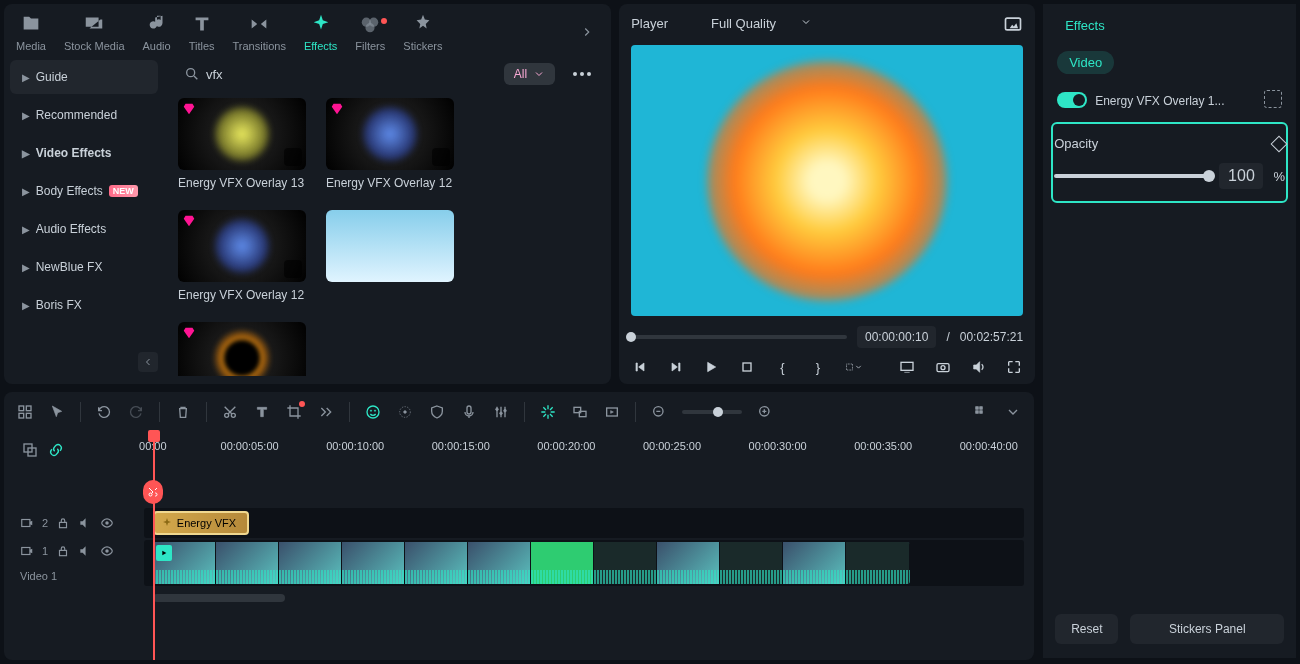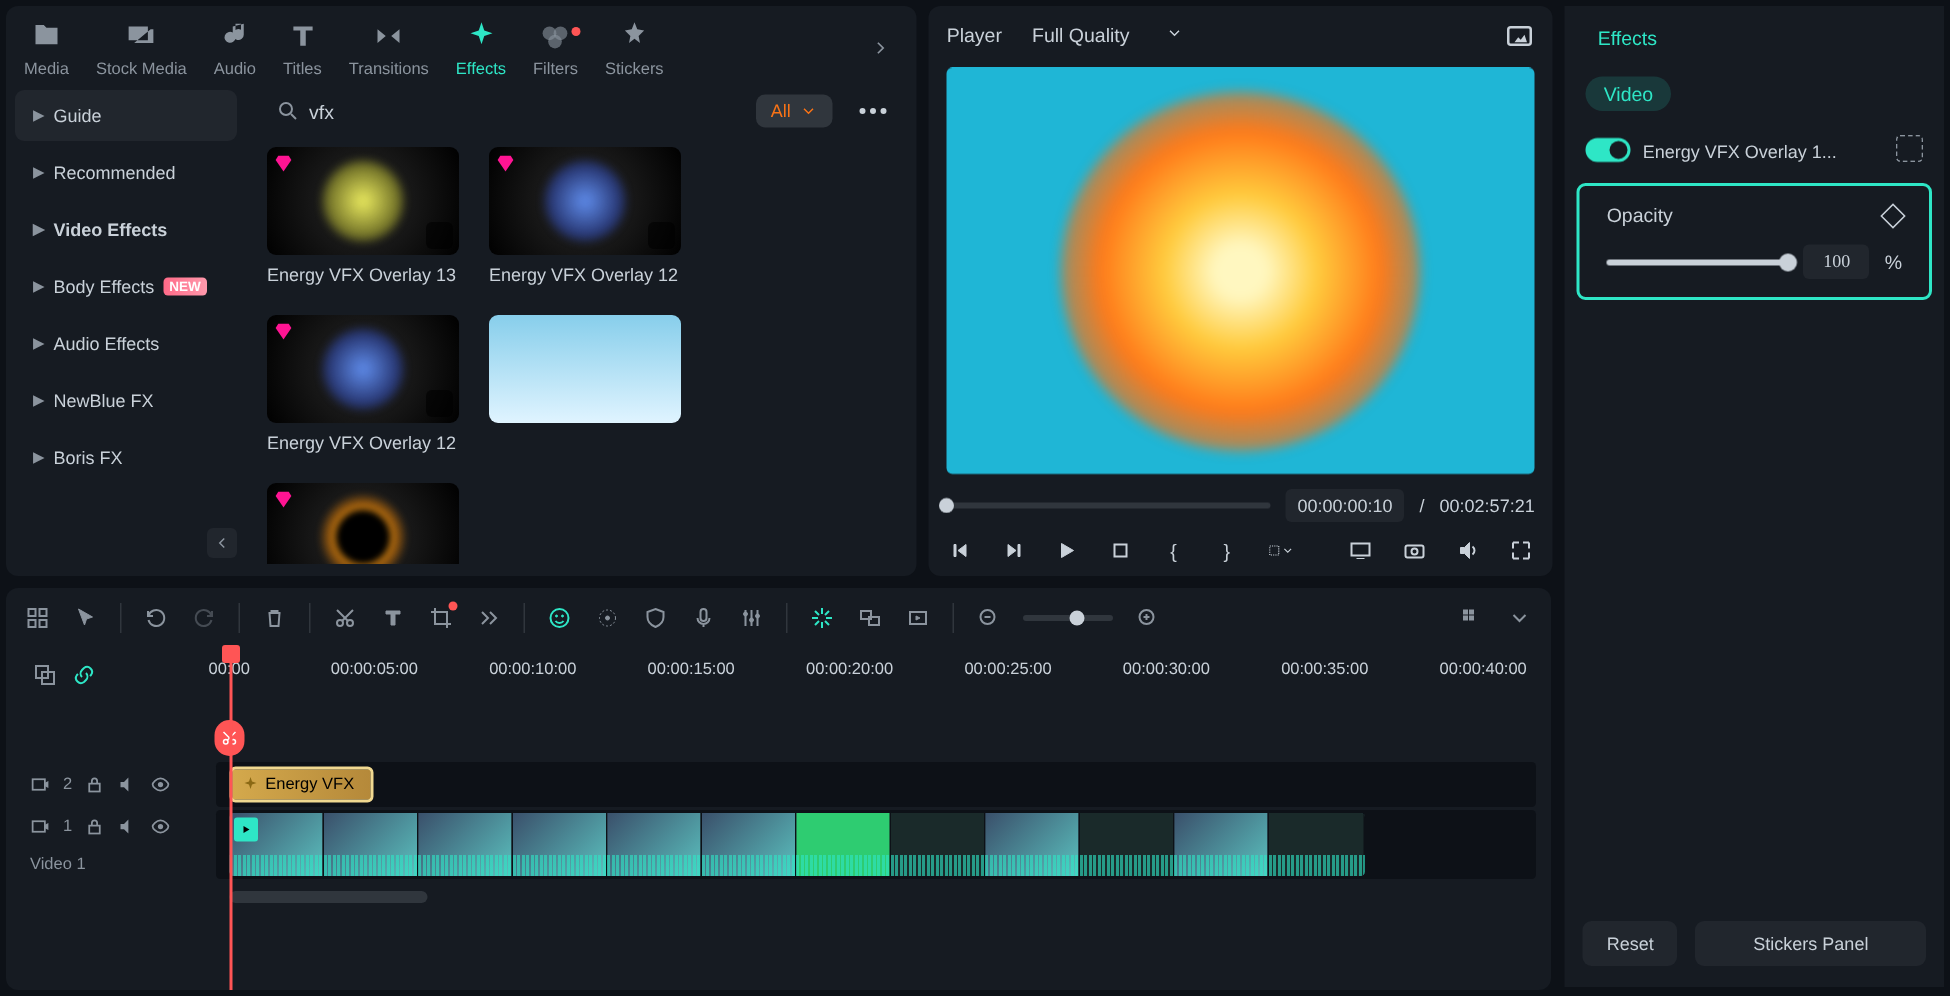--- a/index.html
+++ b/index.html
@@ -20,41 +20,41 @@
 .sidebar-item { display: flex; align-items: center; gap: 6px; padding: 10px 12px; border-radius: 6px; color: #c9d1d9; cursor: pointer; margin-bottom: 4px; font-size: 12px; }
 .sidebar-item.dark { background: #21262d; }
 .sidebar-item.active { font-weight: 600; }
 .chev { font-size: 10px; color: #8b949e; }
 .badge-new { background: linear-gradient(90deg,#ff6a88,#ff99ac); color: #fff; font-size: 9px; padding: 1px 4px; border-radius: 3px; font-weight: 700; }
 .collapse-btn { display: flex; align-items: center; justify-content: center; width: 20px; height: 20px; background: #21262d; border-radius: 4px; color: #8b949e; cursor: pointer; margin-left: auto; margin-top: 30px; }
 .content { flex: 1; padding: 8px 14px; display: flex; flex-direction: column; overflow: hidden; }
 .search-row { display: flex; align-items: center; gap: 12px; margin-bottom: 10px; }
 .search { display: flex; align-items: center; gap: 6px; background: transparent; padding: 6px; border-radius: 6px; color: #8b949e; }
 .search input { background: none; border: none; color: #c9d1d9; outline: none; font-size: 13px; width: 220px; }
-.filter-dd { display: flex; align-items: center; gap: 6px; background: #30363d; padding: 4px 10px; border-radius: 6px; color: #f97316; cursor: pointer; font-size: 12px; margin-left: auto; }
+.filter-dd { display: flex; align-items: center; gap: 6px; background: #30363d; padding: 4px 10px; border-radius: 6px; color: #f9a8d4; cursor: pointer; font-size: 12px; margin-left: auto; }
 .more-dots { display: flex; gap: 3px; cursor: pointer; color: #8b949e; padding: 6px; }
 .more-dots span { width: 4px; height: 4px; background: #c9d1d9; border-radius: 50%; }
 .grid { display: flex; flex-wrap: wrap; gap: 20px; overflow-y: auto; }
 .card { display: flex; flex-direction: column; gap: 6px; }
 .thumb { width: 128px; height: 72px; border-radius: 6px; position: relative; overflow: hidden; cursor: pointer; }
 .thumb.selected { border: 2px solid #2ee6c6; }
 .thumb-bg-dark { background: radial-gradient(circle, #2a2a2a 0%, #000 100%); }
 .thumb-bg-sky { background: linear-gradient(180deg, #87ceeb 0%, #e0f4ff 100%); }
 .energy-orange { position: absolute; top: 50%; left: 50%; transform: translate(-50%,-50%); width: 60px; height: 60px; background: radial-gradient(circle, rgba(255,200,50,0.9) 20%, rgba(255,140,0,0.6) 50%, transparent 70%); border-radius: 50%; filter: blur(2px); }
 .energy-orange::after { content: ''; position: absolute; inset: 12px; border-radius: 50%; background: #000; }
 .energy-yellow { position: absolute; top: 50%; left: 50%; transform: translate(-50%,-50%); width: 55px; height: 55px; background: radial-gradient(circle, rgba(255,255,100,0.9) 0%, rgba(200,200,50,0.5) 60%, transparent 80%); border-radius: 50%; filter: blur(3px); }
 .energy-blue { position: absolute; top: 50%; left: 50%; transform: translate(-50%,-50%); width: 55px; height: 55px; background: radial-gradient(circle, rgba(100,150,255,0.9) 0%, rgba(50,80,200,0.5) 60%, transparent 80%); border-radius: 50%; filter: blur(3px); }
 .gem { position: absolute; top: 4px; left: 4px; width: 14px; height: 14px; }
 .gem svg { fill: #ff1493; }
 .dl-icon { position: absolute; bottom: 4px; right: 4px; width: 18px; height: 18px; background: rgba(0,0,0,0.6); border-radius: 4px; display: flex; align-items: center; justify-content: center; }
 .dl-icon svg { width: 12px; height: 12px; fill: #fff; }
 .card-title { font-size: 12px; color: #c9d1d9; }
 .player { width: 416px; background: #161b22; border-radius: 8px; margin: 4px; display: flex; flex-direction: column; padding: 8px 12px; }
 .player-header { display: flex; align-items: center; gap: 12px; margin-bottom: 10px; color: #c9d1d9; font-size: 13px; }
-.quality-dd { display: flex; align-items: flex-start; gap: 24px; padding: 4px 8px; cursor: pointer; color: #c9d1d9; }
+.quality-dd { display: flex; align-items: flex-start; gap: 24px; padding: 4px 8px; cursor: pointer; color: #c9d1d9; margin-left: 23px; }
 .snap-icon { margin-left: auto; width: 20px; height: 20px; color: #c9d1d9; cursor: pointer; }
 .preview { flex: 1; background: #1fb6d6; border-radius: 4px; position: relative; overflow: hidden; display: flex; align-items: center; justify-content: center; }
 .preview-fire { width: 240px; height: 240px; background: radial-gradient(circle, #fff7c0 10%, #ffcb3d 30%, #ff7a1a 55%, rgba(255,100,0,0.4) 75%, transparent 90%); border-radius: 50%; filter: blur(4px); }
 .scrubber { display: flex; align-items: center; gap: 10px; margin-top: 10px; }
 .scrubber-track { flex: 1; height: 4px; background: #30363d; border-radius: 2px; position: relative; cursor: pointer; }
 .scrubber-head { position: absolute; left: 0; top: 50%; transform: translate(-50%,-50%); width: 10px; height: 10px; background: #c9d1d9; border-radius: 50%; }
 .timecode { font-size: 12px; color: #c9d1d9; }
 .timecode.box { background: #21262d; padding: 4px 8px; border-radius: 4px; }
 .player-controls { display: flex; align-items: center; gap: 18px; margin-top: 10px; color: #c9d1d9; }
 .player-controls .ctrl { width: 18px; height: 18px; cursor: pointer; display: flex; align-items: center; justify-content: center; }
@@ -62,28 +62,28 @@
 .spacer { flex: 1; }
 .inspector { width: 254px; background: #161b22; margin: 4px; display: flex; flex-direction: column; padding: 6px 8px; height: 654px; }
 .insp-tab { padding: 8px 14px; color: #2ee6c6; font-size: 13px; cursor: pointer; }
 .pill { display: inline-flex; align-items: center; padding: 4px 12px; background: rgba(46,230,198,0.15); border-radius: 12px; color: #2ee6c6; font-size: 13px; margin: 10px 6px; cursor: pointer; }
 .toggle-row { display: flex; align-items: flex-end; gap: 8px; padding: 6px; }
 .toggle { width: 30px; height: 16px; background: #2ee6c6; border-radius: 8px; position: relative; cursor: pointer; }
 .toggle::after { content: ''; position: absolute; left: 2px; top: 2px; width: 12px; height: 12px; background: #161b22; border-radius: 50%; }
 .toggle.on::after { left: auto; right: 2px; }
 .effect-name { font-size: 12px; color: #c9d1d9; }
 .sq-icon { width: 18px; height: 18px; border: 1px dashed #8b949e; border-radius: 3px; margin-left: auto; cursor: pointer; }
-.opacity-box { border: 2px solid #2ee6c6; border-radius: 6px; padding: 12px 18px; margin-top: 8px; }
+.opacity-box { border: 2px solid #2ee6c6; border-radius: 6px; padding: 12px 1px; margin-top: 8px; }
 .op-header { display: flex; align-items: center; justify-content: space-between; margin-bottom: 12px; }
 .op-label { font-size: 13px; color: #c9d1d9; }
 .diamond { width: 12px; height: 12px; border: 1.5px solid #c9d1d9; transform: rotate(45deg); cursor: pointer; }
 .op-slider-row { display: flex; align-items: center; gap: 10px; }
 .op-track { flex: 1; height: 4px; background: #c9d1d9; border-radius: 2px; position: relative; cursor: pointer; }
 .op-head { position: absolute; right: 0; top: 50%; transform: translate(50%,-50%); width: 12px; height: 12px; background: #c9d1d9; border-radius: 50%; }
-.op-val { width: 44px; background: #21262d; border: none; color: #c9d1d9; padding: 4px; text-align: center; border-radius: 4px; font-size: 12px; font-family: Liberation Serif, serif; }
+.op-val { width: 44px; background: #21262d; border: none; color: #c9d1d9; padding: 4px; text-align: center; border-radius: 4px; font-size: 16px; }
 .insp-footer { margin-top: auto; display: flex; gap: 12px; padding: 8px 4px; }
 .btn { background: #21262d; border: none; color: #c9d1d9; padding: 8px 16px; border-radius: 6px; cursor: pointer; font-size: 12px; }
 .btn.wide { flex: 1; }
 .timeline { flex: 1; background: #161b22; margin: 4px; border-radius: 8px; padding: 6px 10px; display: flex; flex-direction: column; overflow: hidden; }
 .tl-toolbar { display: flex; align-items: center; gap: 14px; padding: 4px 2px; color: #8b949e; }
 .tl-toolbar .tli { width: 18px; height: 18px; cursor: pointer; display: flex; align-items: center; justify-content: center; }
 .tl-toolbar svg { width: 16px; height: 16px; fill: currentColor; stroke: currentColor; }
 .sep { width: 1px; height: 20px; background: #30363d; }
 .zoom-track { width: 60px; height: 4px; background: #30363d; border-radius: 2px; position: relative; cursor: pointer; }
 .zoom-head { position: absolute; left: 60%; top: 50%; transform: translate(-50%,-50%); width: 10px; height: 10px; background: #c9d1d9; border-radius: 50%; }

